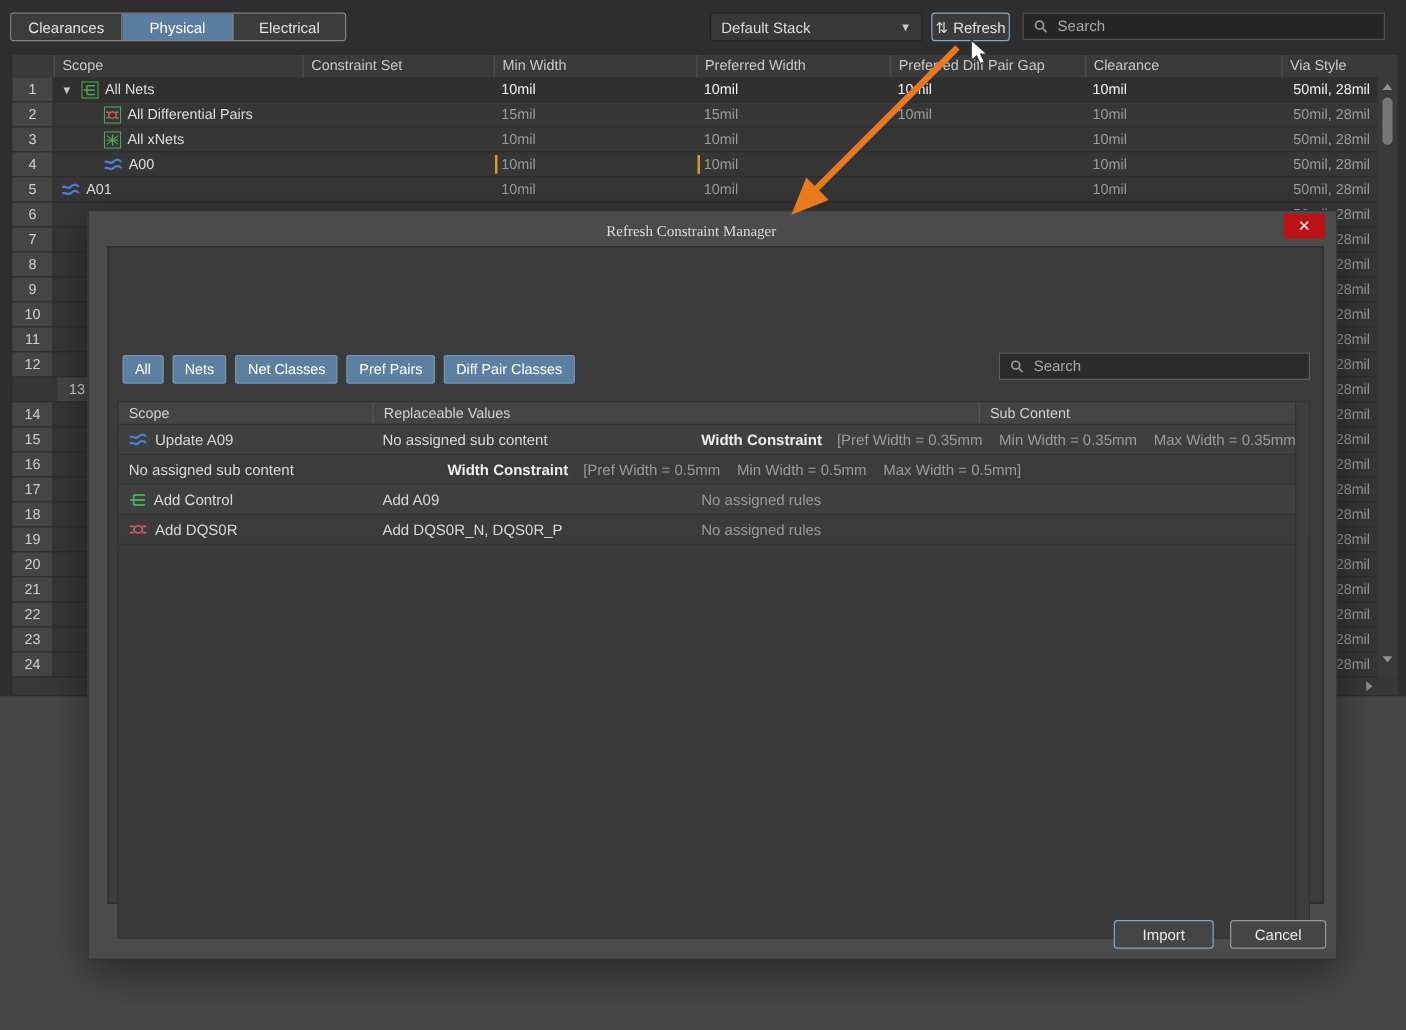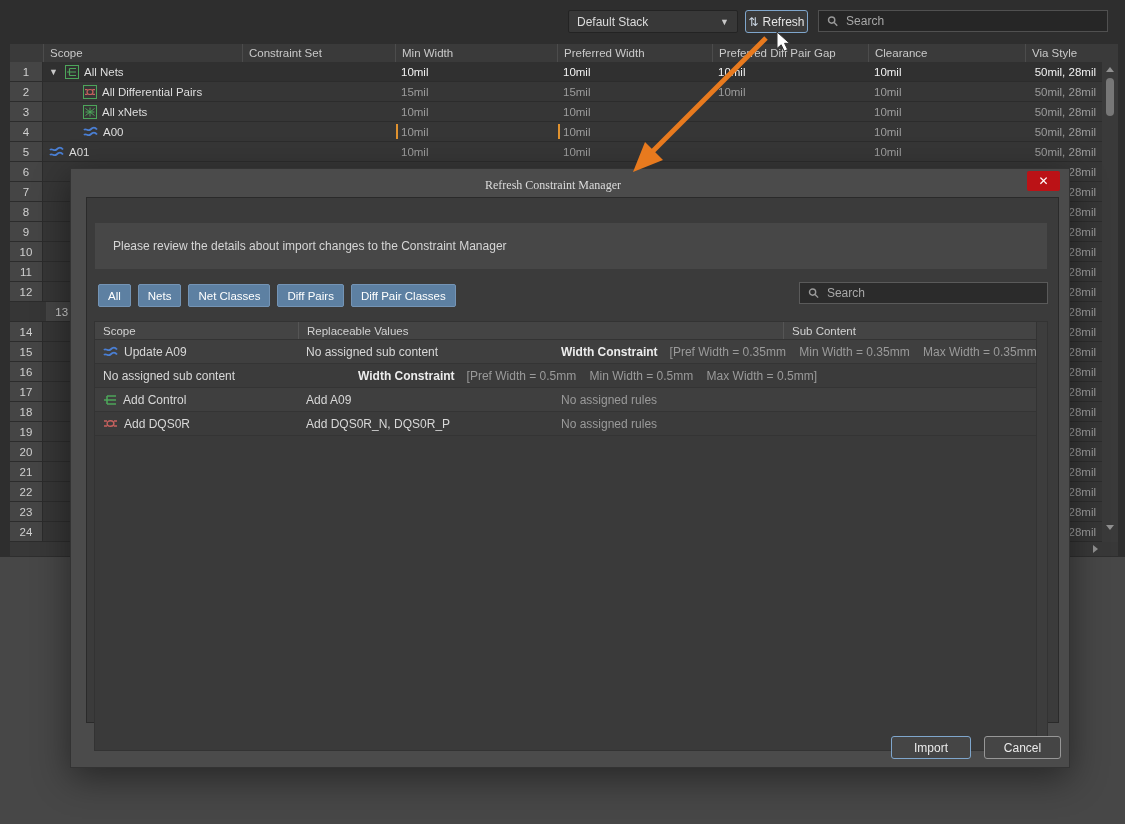--- a/index.html
+++ b/index.html
@@ -79,20 +79,25 @@
 
   .overlay { position:absolute; left:0; top:0; width:1125px; height:824px; z-index:100; pointer-events:none; }
   .cursor { position:absolute; left:776px; top:31px; z-index:110; pointer-events:none; }
 </style>
 </head>
 <body>
 
 <div class="app">
   <div class="upper"></div>
 
+  <div class="tabs">
+    <div class="tab">Clearances</div>
+    <div class="tab active">Physical</div>
+    <div class="tab">Electrical</div>
+  </div>
   <div class="dropdown">
     <span>Default Stack</span>
     <span class="chev">▼</span>
   </div>
   <div class="refresh">
     <span class="ri">⇅</span>
     <span>Refresh</span>
   </div>
   <div class="searchbox tb">
     <svg width="13" height="13" viewBox="0 0 13 13">
@@ -648,26 +653,25 @@
   <div class="hsb">
     <div class="tri-right"></div>
   </div>
 
   <div class="dialog">
     <div class="dlg-title">Refresh Constraint Manager</div>
     <div class="dlg-close">
       <span>✕</span>
     </div>
     <div class="dlg-panel">
-      <div class="dlg-msg">Please review the details about import changes to the Constraint Manager</div>
       <div class="filters" id="dlg-filters">
           <div class="fbtn">All</div>
           <div class="fbtn">Nets</div>
           <div class="fbtn">Net Classes</div>
-          <div class="fbtn">Diff Pairs</div>
+          <div class="fbtn">Pref Pairs</div>
           <div class="fbtn">Diff Pair Classes</div>
         </div>
       <div class="searchbox dlg">
         <svg width="13" height="13" viewBox="0 0 13 13">
           <circle cx="5" cy="5" r="3.4" stroke="#9a9a9a" stroke-width="1.5" fill="none"></circle>
           <line x1="7.7" y1="7.7" x2="11" y2="11" stroke="#9a9a9a" stroke-width="1.5"></line>
         </svg>
         <input placeholder="Search" style="">
       </div>
       <div class="dtable">

